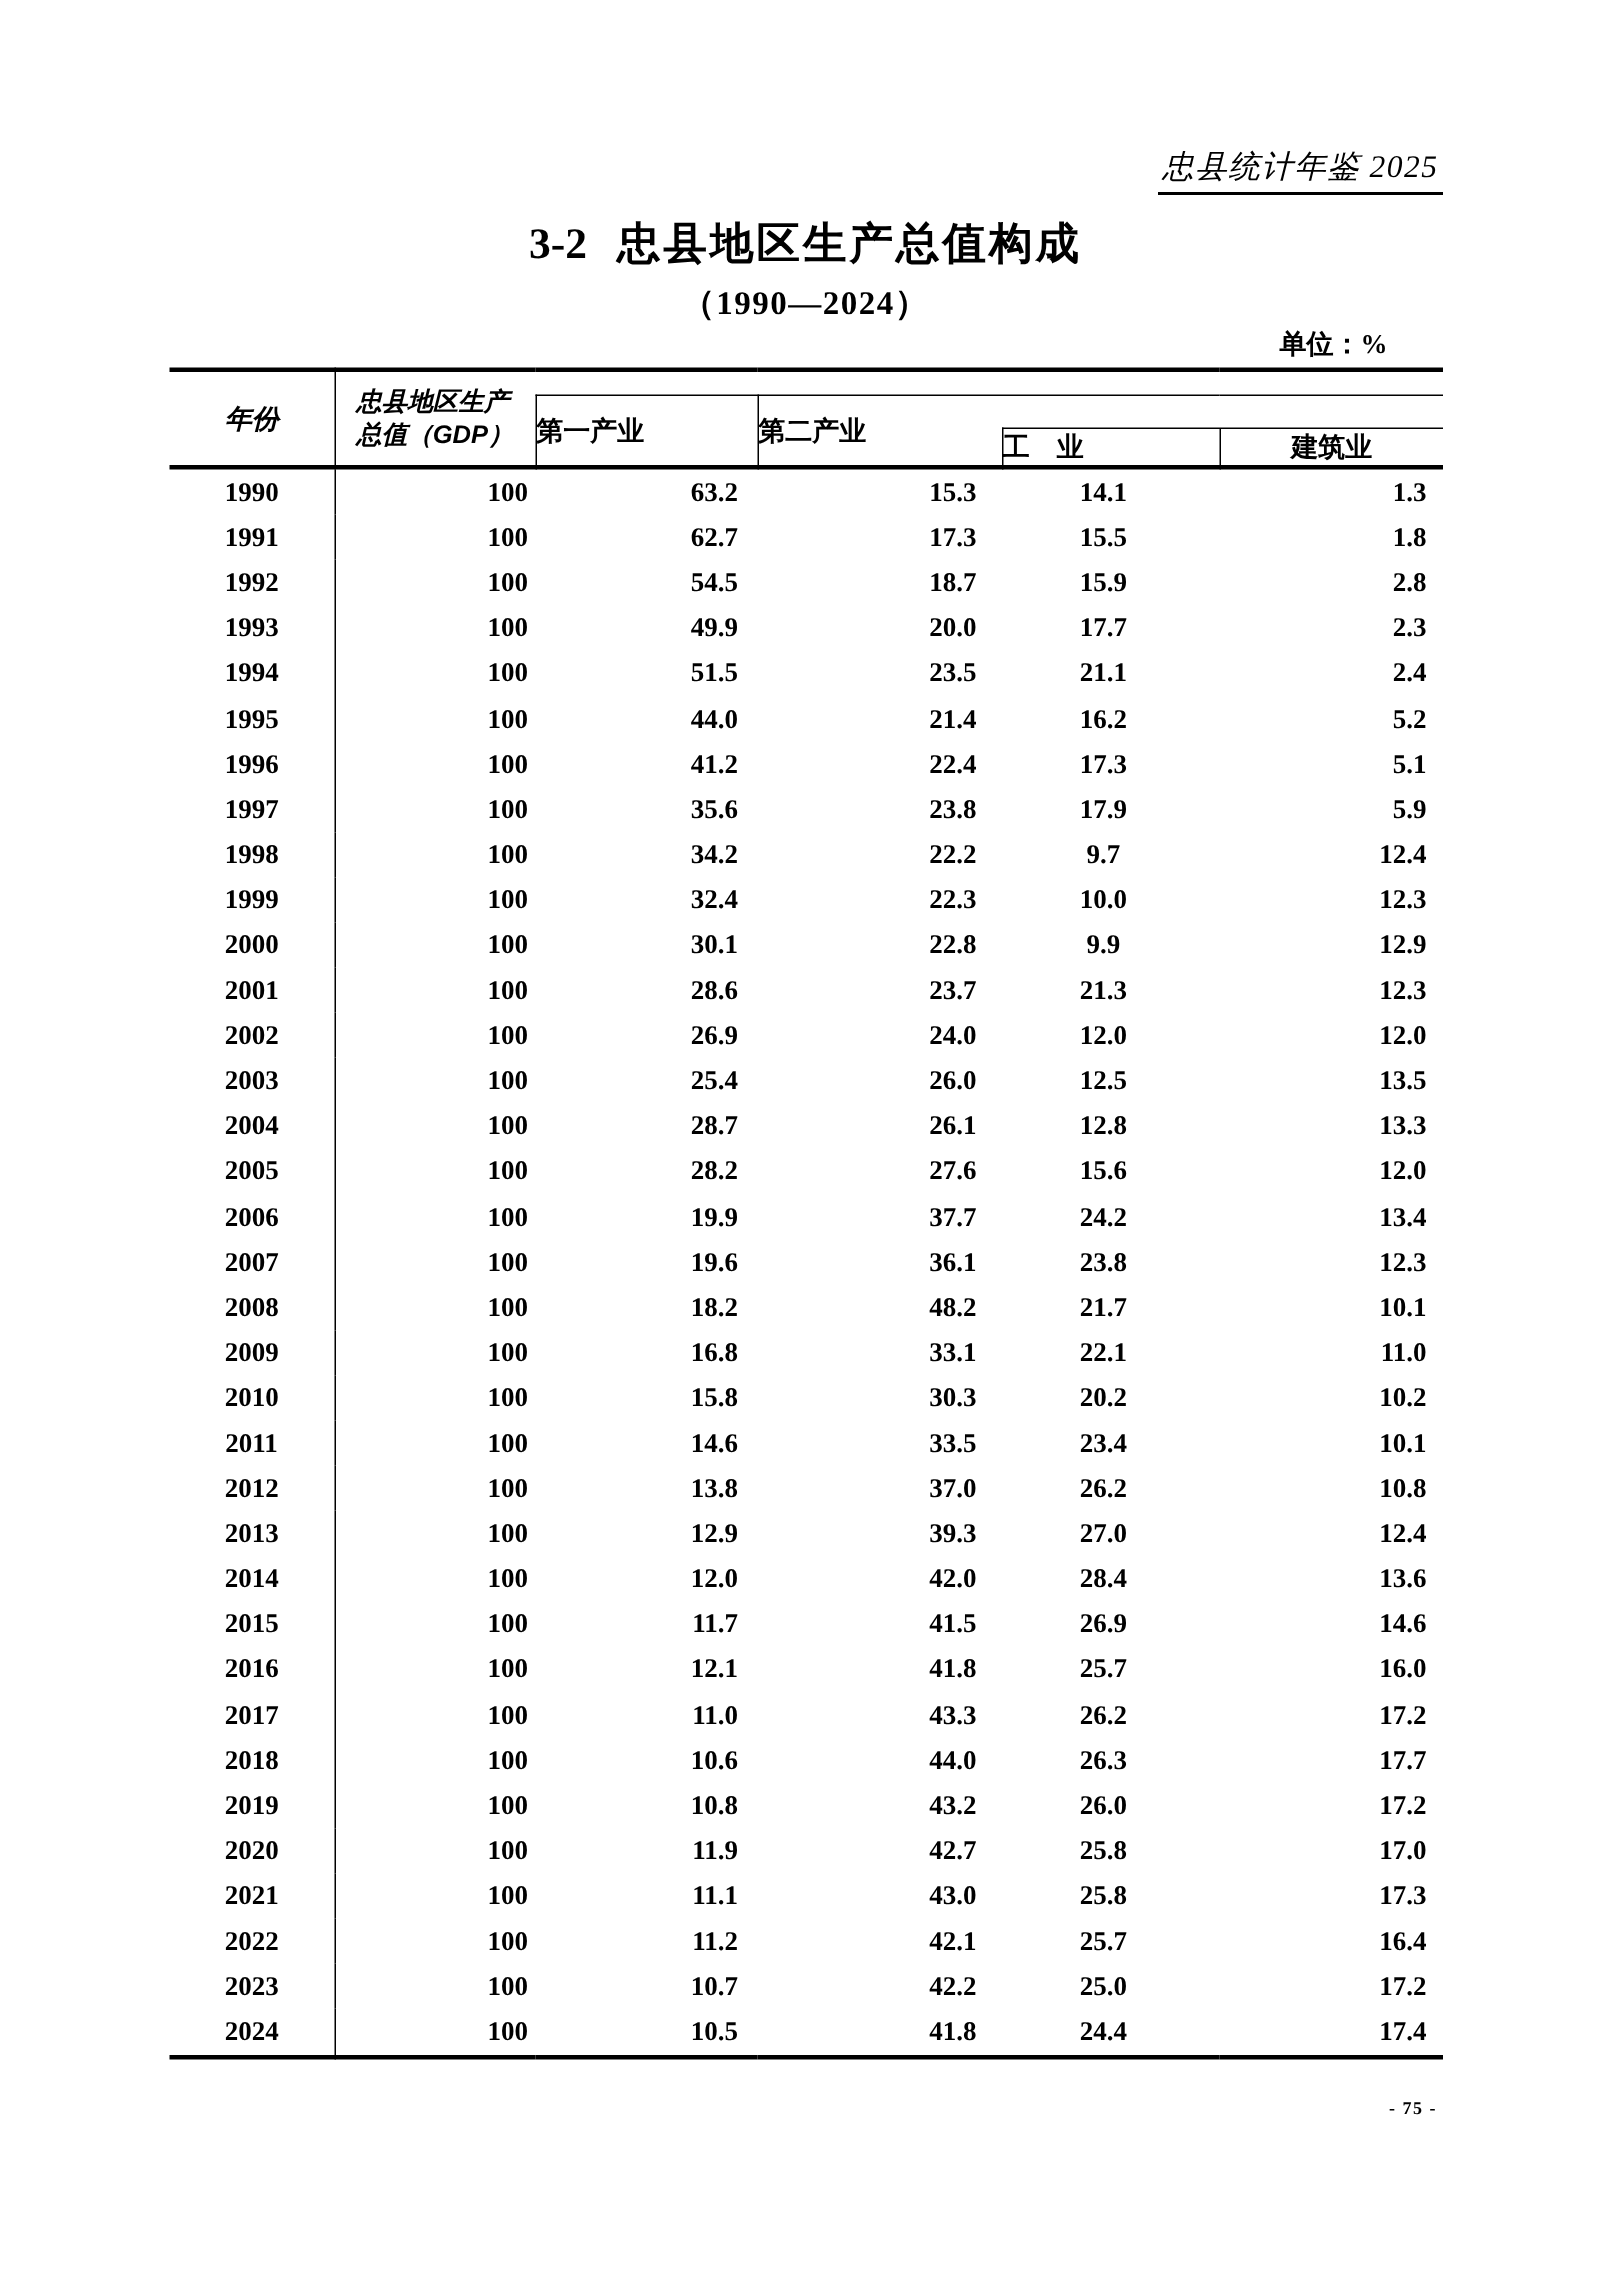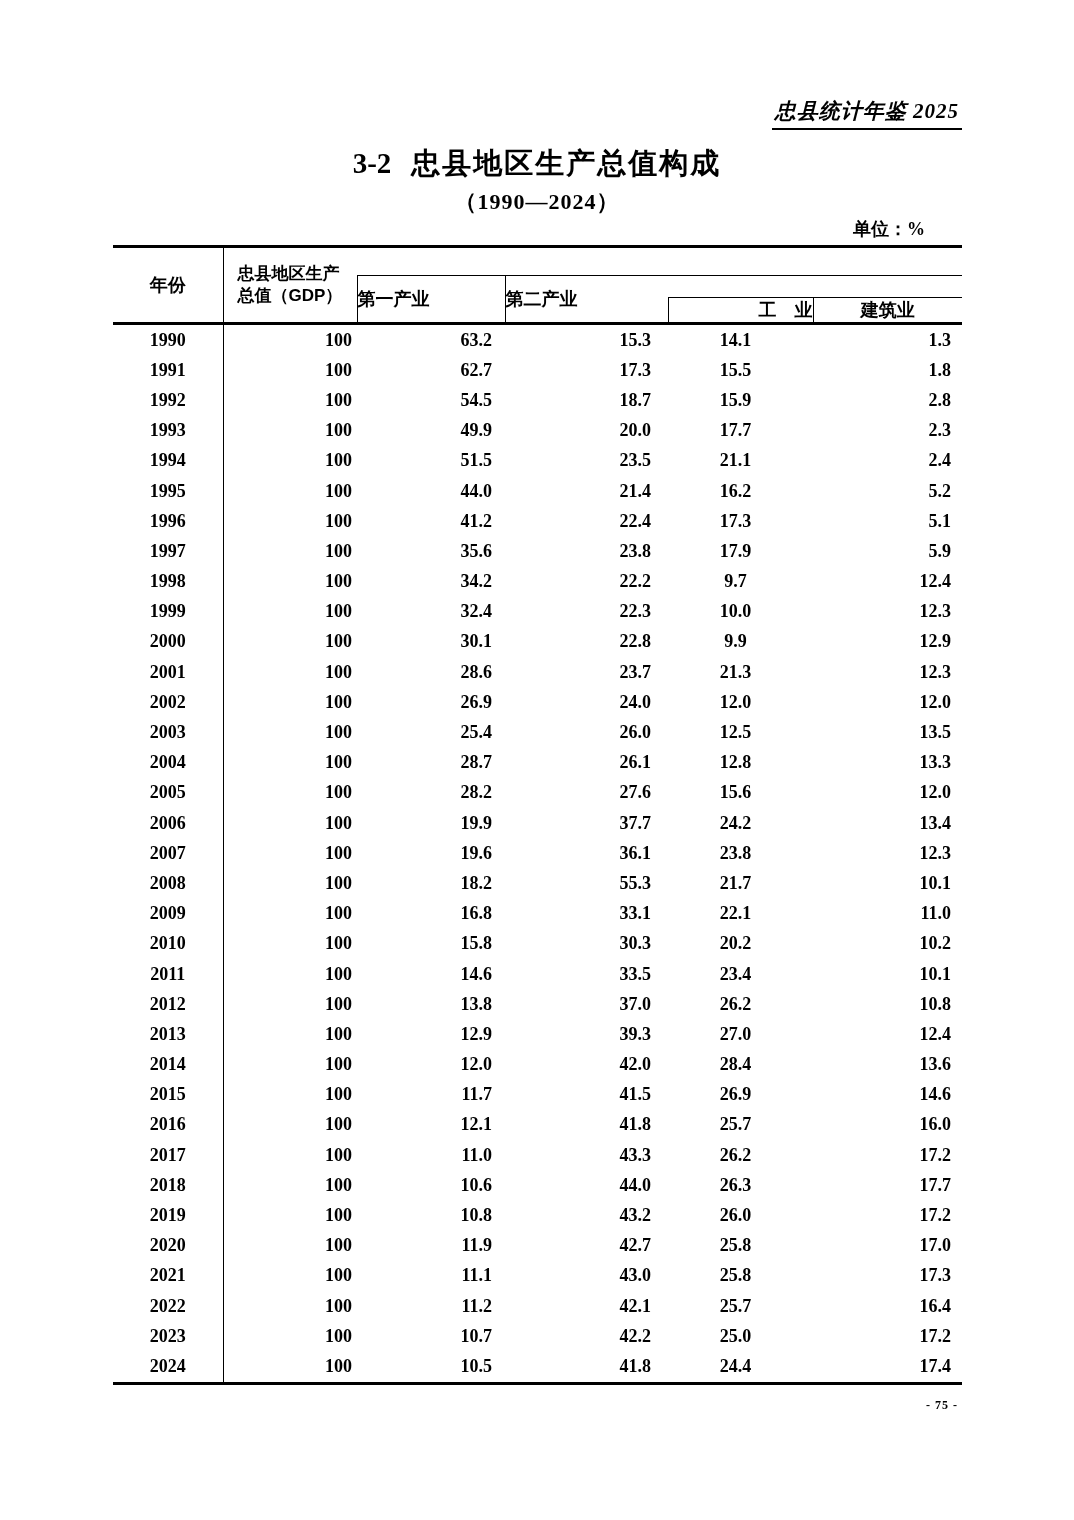--- a/index.html
+++ b/index.html
@@ -16,21 +16,21 @@
     font-family: "Liberation Serif", "DejaVu Serif", serif;
     overflow: hidden;
   }
 
   
   .yearbook {
     position: absolute;
     top: 97px;
     right: 112px;
     font-size: 21px;
-    font-weight: bold;
+    font-weight: normal;
     font-style: italic;
     letter-spacing: 1px;
     border-bottom: 2px solid #000;
     padding: 0 3px 3px 3px;
   }
 
   
   .title {
     position: absolute;
     top: 146px;
@@ -88,32 +88,32 @@
     margin: 0;
     padding: 0;
     font-weight: bold;
   }
   thead th {
     font-size: 18px;
     font-weight: bold;
     vertical-align: middle;
     font-family: "Liberation Sans", "DejaVu Sans", sans-serif;
   }
-  tr.hA { height: 29px; }
+  tr.hA { height: 17px; font-style: italic; }
   tr.hB { height: 22px; }
   tr.hC { height: 19px; }
 
   th.h-year  { border-right: 1.5px solid #000; text-align: center; }
   th.h-gdp   { text-align: left; padding-left: 14px; font-size: 17px; line-height: 22px; }
   td.h-strip { }
   th.h-pri   { border-top: 1.5px solid #000; border-left: 1.5px solid #000;
                border-right: 1.5px solid #000; text-align: left; }
   th.h-sec   { border-top: 1.5px solid #000; text-align: left; }
   td.h-substrip { border-top: 1.5px solid #000; }
-  th.h-ind   { border-top: 1.5px solid #000; border-left: 1.5px solid #000; text-align: right; }
+  th.h-ind   { border-top: 1.5px solid #000; border-left: 1.5px solid #000; text-align: left; }
   th.h-con   { border-top: 1.5px solid #000; border-left: 1.5px solid #000; text-align: center; }
 
   tbody td {
     height: 30.2px;
     font-size: 18px;
     font-weight: bold;
     vertical-align: middle;
     font-family: "Liberation Serif", "DejaVu Serif", serif;
   }
   td.c-year { text-align: center; border-right: 1.5px solid #000; }
@@ -317,21 +317,21 @@
           <td class="c-gdp">100</td>
           <td class="c-pri">19.6</td>
           <td class="c-sec">36.1</td>
           <td class="c-ind">23.8</td>
           <td class="c-con">12.3</td>
         </tr>
         <tr>
           <td class="c-year">2008</td>
           <td class="c-gdp">100</td>
           <td class="c-pri">18.2</td>
-          <td class="c-sec">55.3</td>
+          <td class="c-sec">48.2</td>
           <td class="c-ind">21.7</td>
           <td class="c-con">10.1</td>
         </tr>
         <tr>
           <td class="c-year">2009</td>
           <td class="c-gdp">100</td>
           <td class="c-pri">16.8</td>
           <td class="c-sec">33.1</td>
           <td class="c-ind">22.1</td>
           <td class="c-con">11.0</td>

